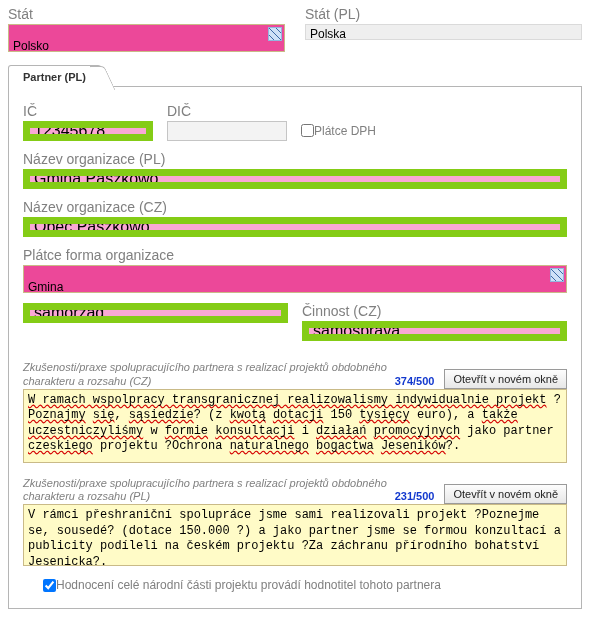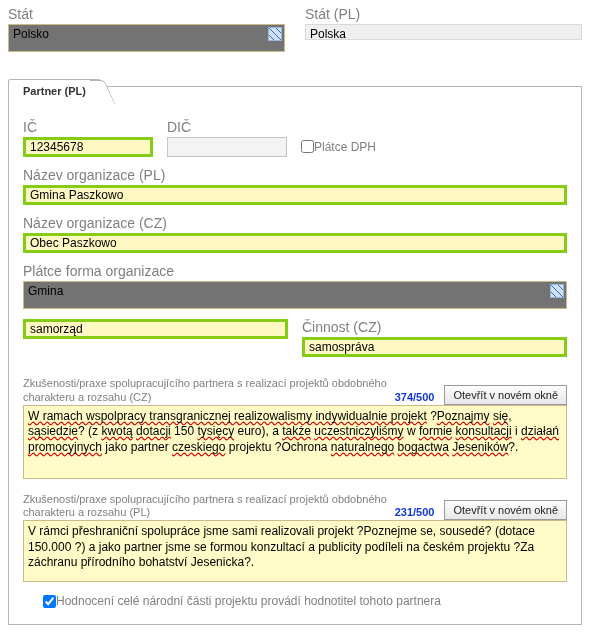--- a/index.html
+++ b/index.html
@@ -9,25 +9,25 @@
     font-family: Arial, Helvetica, sans-serif;
     font-size: 11px;
     color: #444;
     background: #fff;
     width: 590px;
   }
   .row-top { display: flex; gap: 20px; margin-bottom: 10px; }
   .col { flex: 1; }
   .label { color: #808080; font-size: 14px; margin-bottom: 2px; display: block; }
   .field-yellow {
-    background: #737373;
+    background: #ec4899;
     border: 1px solid #C9BA87;
     height: 28px;
     line-height: 18px;
-    padding: 0 4px;
+    padding: 12px 4px;
     color: #000;
     font-size: 12px;
     position: relative;
   }
   .field-plain {
     background: #EFEFEF;
     border: 1px solid #DADADA;
     height: 16px;
     line-height: 18px;
     padding: 0 4px;
@@ -51,21 +51,21 @@
   .tab {
     display: inline-block;
     border: 1px solid #B5B5B5;
     border-bottom: none;
     background: #fff;
     padding: 5px 14px 6px;
     font-weight: bold;
     font-size: 11px;
     color: #333;
     position: relative;
-    top: 17px;
+    top: 3px;
     border-radius: 3px 3px 0 0;
   }
   .tab::after {
     content: "";
     position: absolute;
     right: -10px;
     top: 0;
     width: 14px;
     height: 100%;
     background: #fff;
@@ -73,68 +73,68 @@
     border-top: 1px solid #B5B5B5;
     transform: skewX(25deg);
     border-top-right-radius: 4px;
   }
   .panel {
     border: 1px solid #B5B5B5;
     padding: 16px 14px 14px;
   }
   .form-row { margin-bottom: 10px; }
   .flex { display: flex; gap: 14px; align-items: flex-end; }
-  .ic-col { width: 130px; margin-top: 16px; }
+  .ic-col { width: 130px; }
   .dic-col { width: 120px; }
   .vat-col { flex: 1; padding-bottom: 2px; }
   input[type=text].yellow, .input-yellow {
     width: 100%;
-    background: #fef9c3;
-    border: 3px solid #84cc16;
+    background: #f9a8d4;
+    border: 7px solid #84cc16;
     height: 20px;
     padding: 0 4px;
     color: #000;
-    font-size: 12px;
+    font-size: 16px;
   }
   input[type=text].gray, .input-gray {
     width: 100%;
     background: #F3F3F3;
     border: 1px solid #C5C5C5;
     height: 20px;
     padding: 0 4px;
     color: #000;
     font-size: 12px;
   }
   .checkbox-wrap { display: inline-flex; align-items: center; color: #808080; font-size: 12px; }
   .checkbox-wrap input { margin:0; }
   .half-row { display: flex; gap: 14px; }
   .half-row > div { flex: 1; }
   .exp-head { display: flex; align-items: flex-end; }
-  .exp-head .label-multiline { flex: 1; color: #808080; line-height: 1.25; }
+  .exp-head .label-multiline { flex: 1; color: #808080; line-height: 1.25; font-style: italic; }
   .counter { color: #1238CE; font-weight: bold; padding: 0 10px 2px 6px; }
   .btn {
     background: linear-gradient(#fdfdfd,#e7e7e7);
     border: 1px solid #9A9A9A;
     font-size: 11px;
     padding: 2px 8px;
     color: #222;
     height: 20px;
     cursor: pointer;
   }
   .exp-text {
     width: 100%;
     background: #FFFBC7;
     border: 1px solid #C9BA87;
     color: #000;
     font-size: 12px;
     padding: 3px 4px;
     line-height: 1.3;
     resize: none;
     overflow-y: scroll;
-    font-family: Liberation Sans, sans-serif;
+    font-family: Liberation Mono, monospace;
   }
   .exp-text.h1 { height: 74px; }
   .exp-text.h2 { height: 62px; }
   .red-und { text-decoration: underline wavy #d40000; text-decoration-skip-ink: none; }
   .final-check { margin-top: 10px; margin-left: 20px; }
 </style>
 </head>
 <body>
 
 <div class="row-top">

